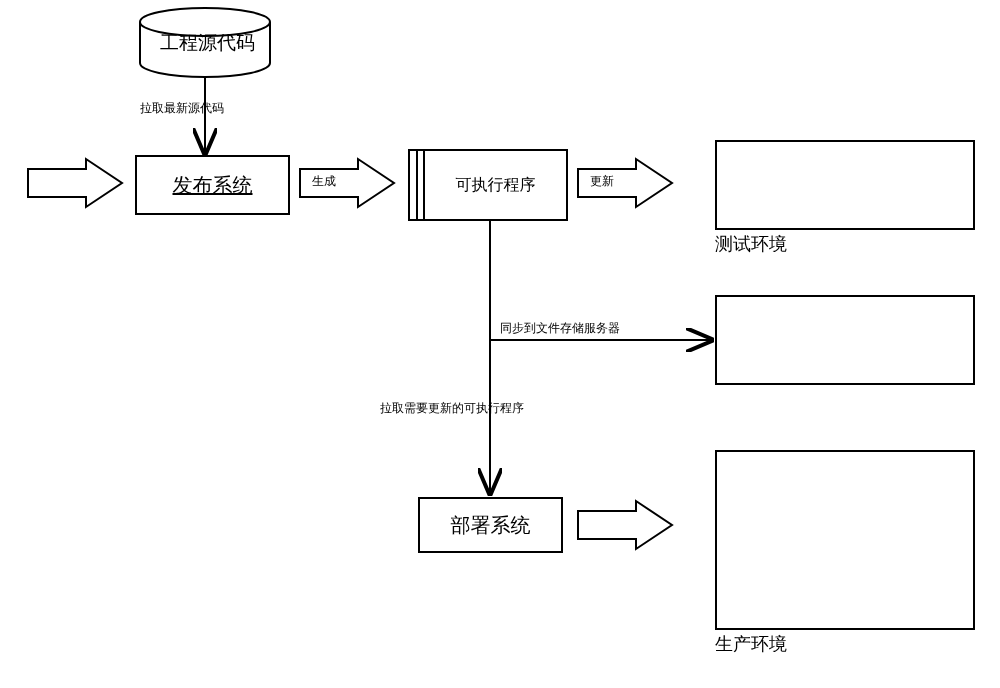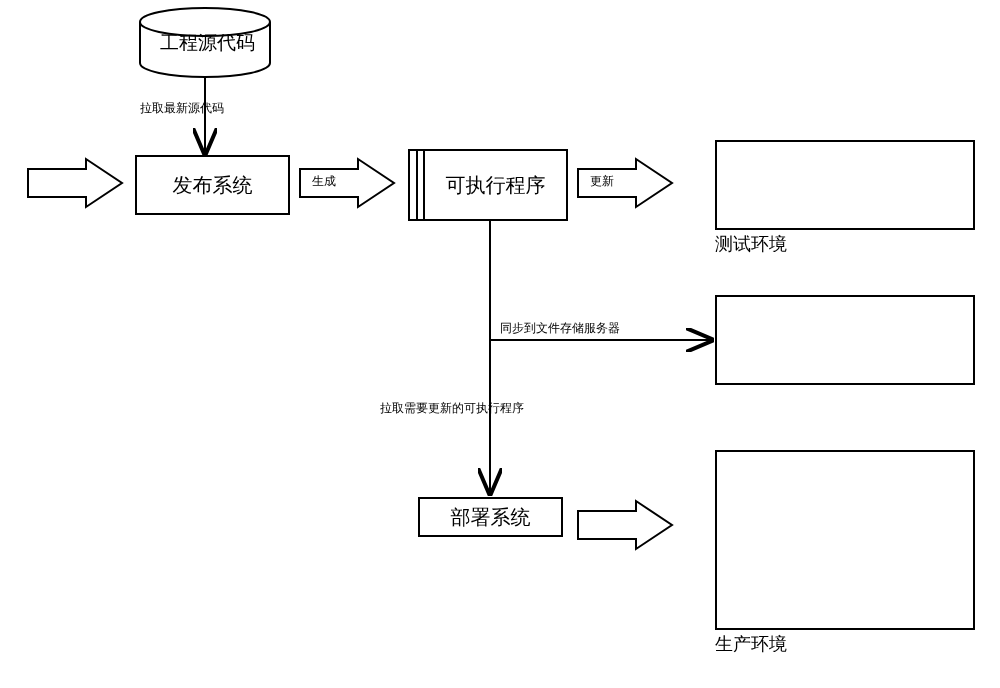--- a/index.html
+++ b/index.html
@@ -30,21 +30,21 @@
     position: absolute;
     box-sizing: border-box;
   }
   .doublebox .inner {
     position: absolute;
     border: 2px solid #000;
     background: #fff;
     display: flex;
     align-items: center;
     justify-content: center;
-    font-size: 20px;
+    font-size: 16px;
     box-sizing: border-box;
   }
   .env {
     position: absolute;
     border: 2px solid #000;
     background: #fff;
     box-sizing: border-box;
   }
   .env-label {
     position: absolute;
@@ -150,41 +150,41 @@
       </g>
     <g transform="translate(878,555)">
         <use href="#cylS"></use>
       </g>
   </svg>
 
   <div class="label" style="left:160px; top:30px; font-size:19px;">工程源代码</div>
 
   <div class="label" style="left:140px; top:100px;">拉取最新源代码</div>
 
-  <div class="box" style="left:135px; top:155px; width:155px; height:60px;">
+  <div class="box" style="left:135px; top:155px; width:155px; height:60px;text-decoration:underline;">
     <span>发布系统</span>
   </div>
 
   <div class="label" style="left:312px; top:173px;">生成</div>
 
   <div class="doublebox" style="left:408px; top:149px; width:160px; height:72px;">
     <div class="inner" style="left:0; top:0; width:160px; height:72px;"></div>
     <div class="inner" style="left:8px; top:0; width:152px; height:72px; border-left-width:2px;"></div>
     <div class="inner" style="left:15px; top:0; width:145px; height:72px;">
       <span>可执行程序</span>
     </div>
   </div>
 
   <div class="label" style="left:590px; top:173px;">更新</div>
 
   <div class="label" style="left:500px; top:320px;">同步到文件存储服务器</div>
 
   <div class="label" style="left:380px; top:400px;">拉取需要更新的可执行程序</div>
 
-  <div class="box" style="left:418px; top:497px; width:145px; height:40px;">
+  <div class="box" style="left:418px; top:497px; width:145px; height:56px;">
     <span>部署系统</span>
   </div>
 
   <div class="env" style="left:715px; top:140px; width:260px; height:90px;"></div>
   <div class="env-label" style="left:715px; top:232px; width:260px;">测试环境</div>
 
   <div class="env" style="left:715px; top:295px; width:260px; height:90px;"></div>
 
   <div class="env" style="left:715px; top:450px; width:260px; height:180px;"></div>
   <div class="env-label" style="left:715px; top:632px; width:260px;">生产环境</div>

